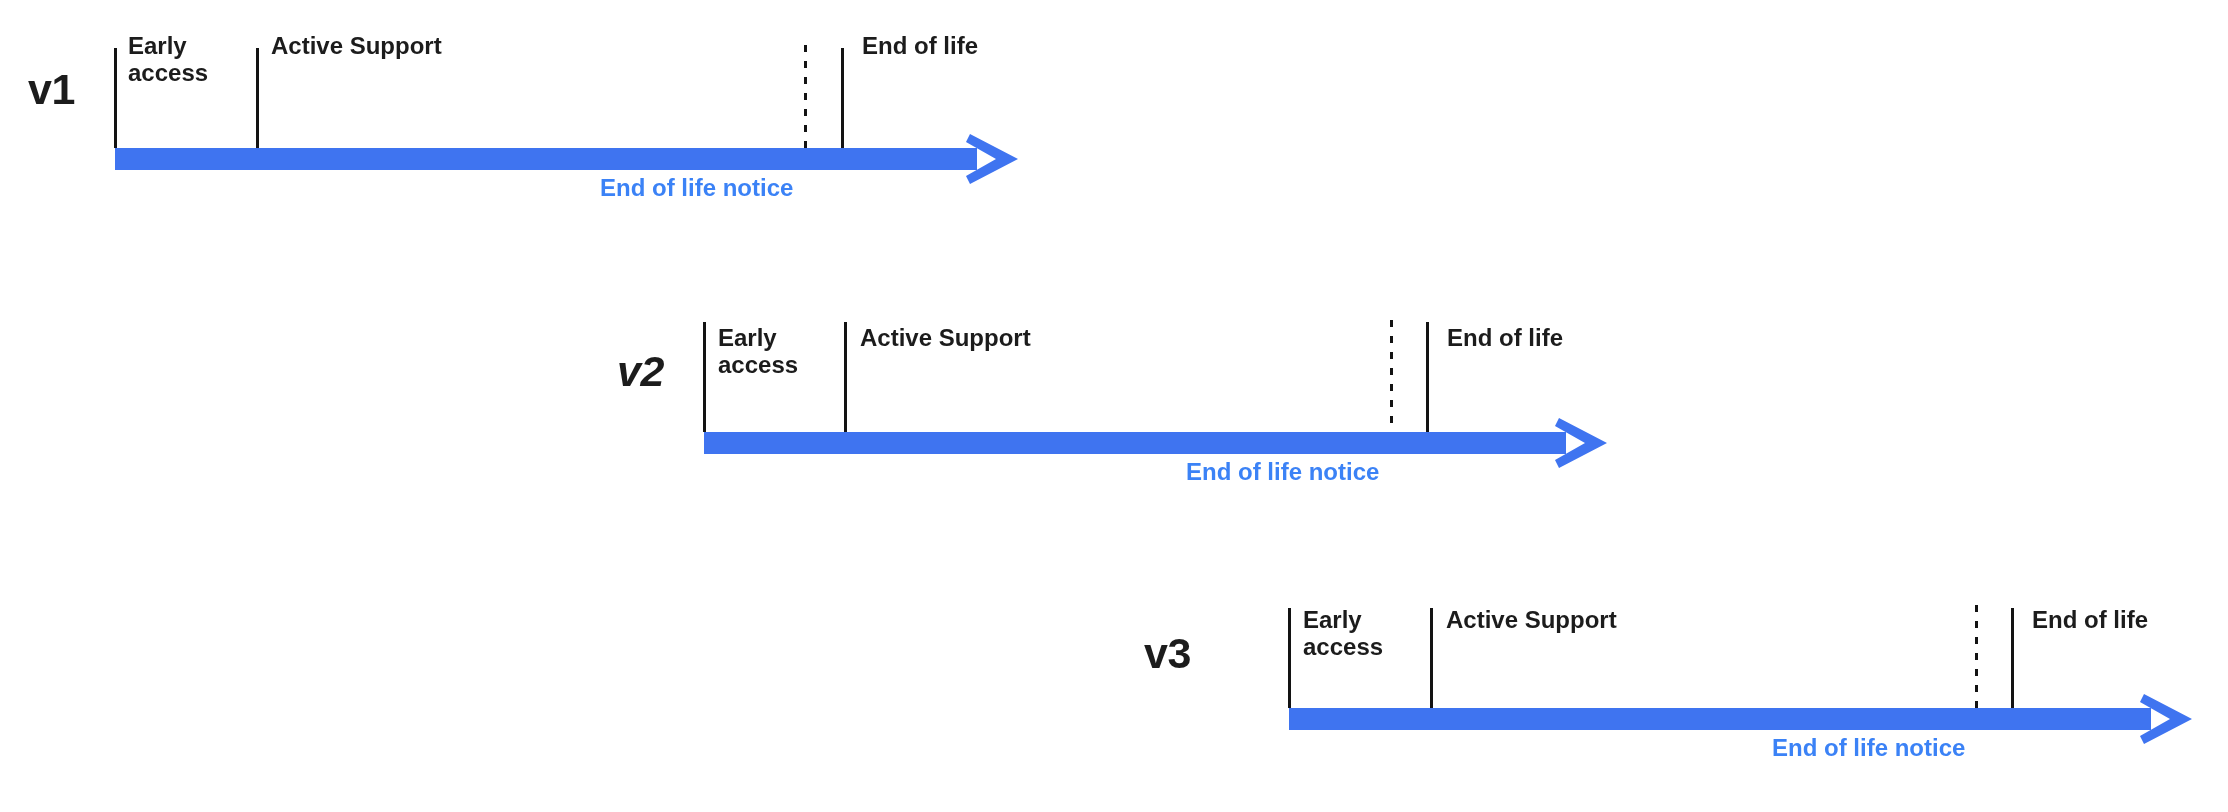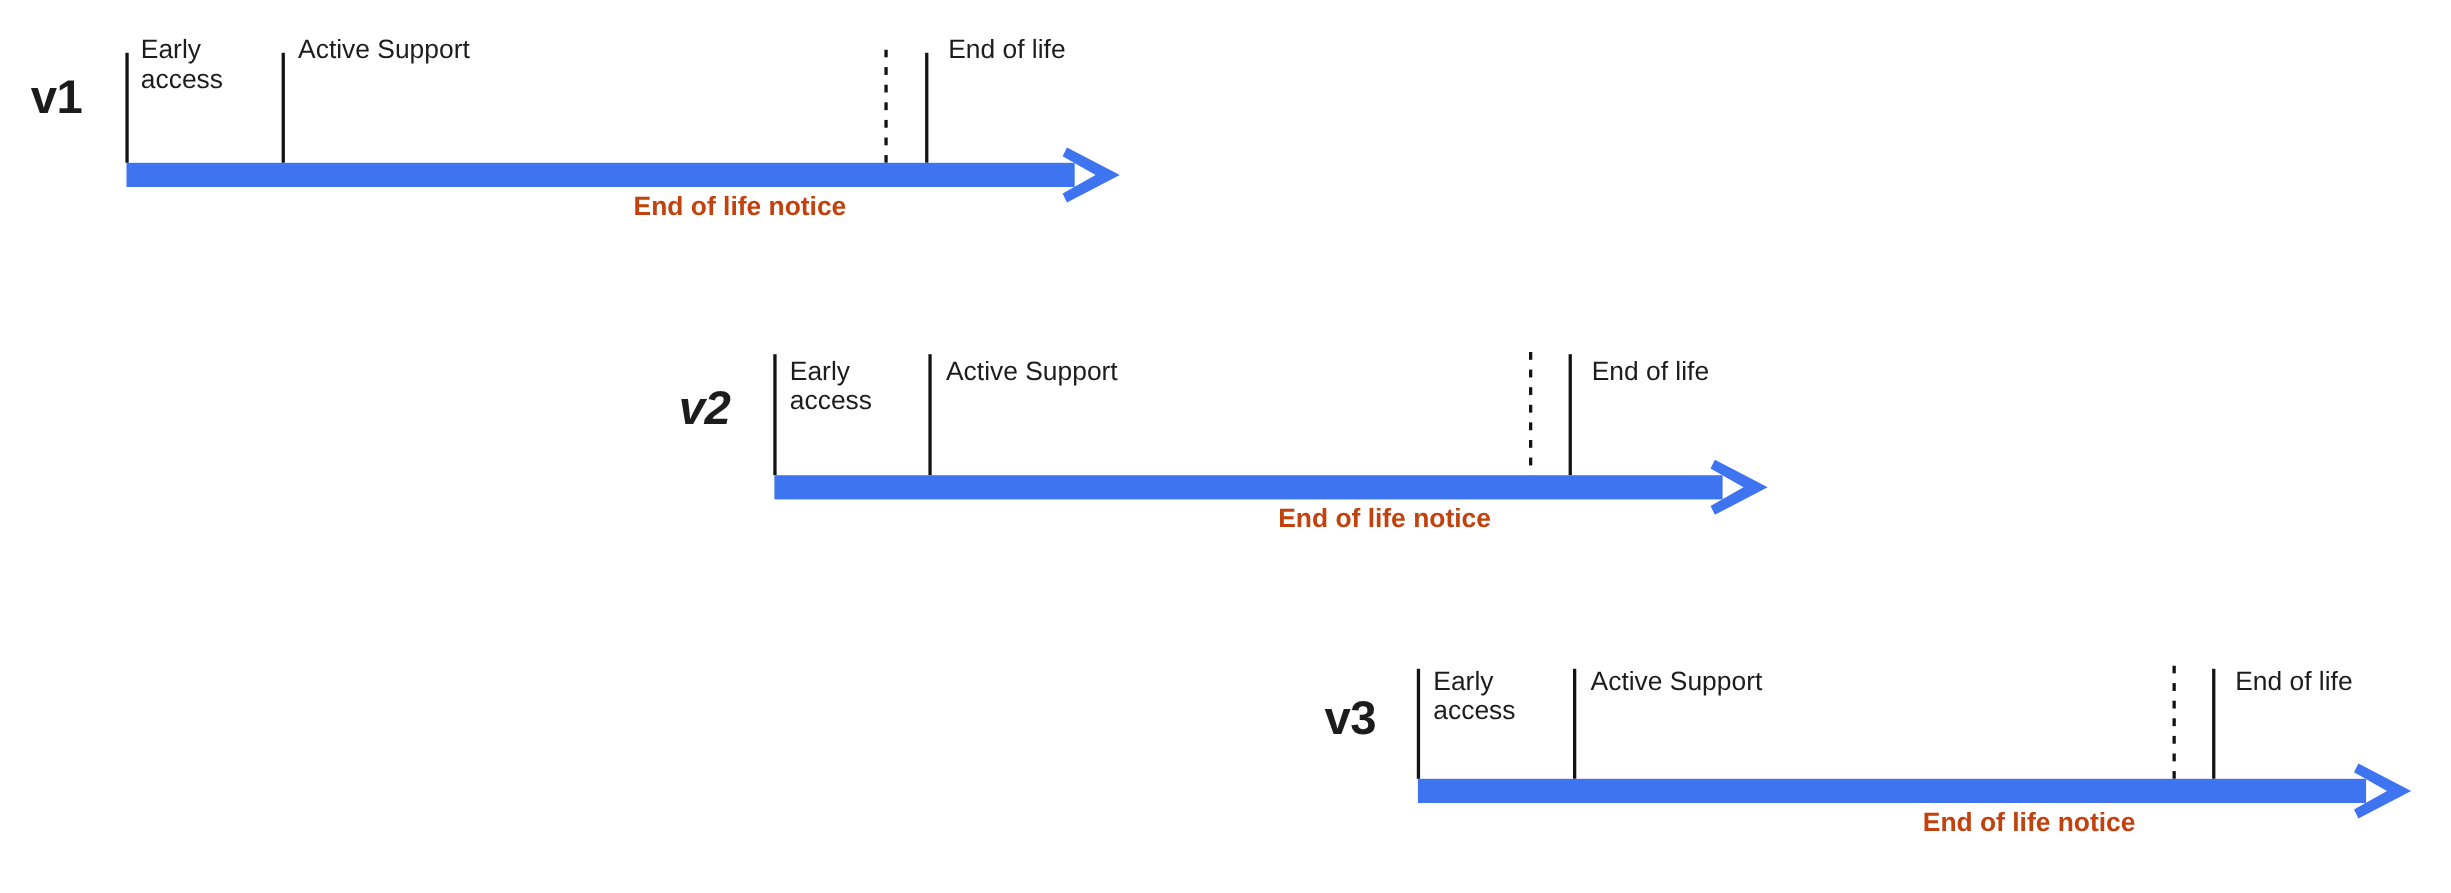--- a/index.html
+++ b/index.html
@@ -61,34 +61,35 @@
       rgba(255,255,255,0) 16px
     );
     background-size: 3px 16px;
     background-repeat: repeat-y;
   }
 
   
   .phase-label {
     position: absolute;
     font-size: 24px;
-    font-weight: normal;
+    font-weight: bold;
     color: #1c1c1c;
     line-height: 1.12;
     white-space: pre-line;
   }
 
   
   .notice-label {
     position: absolute;
     font-size: 24px;
     font-weight: bold;
-    color: #c2410c;
+    color: #3b82f6;
     line-height: 1;
     white-space: nowrap;
+    margin-left: 24px;
   }
 
   
   .arrow-shaft {
     position: absolute;
     height: 22px;
     background: #3f74f0;
   }
   .arrow-head {
     position: absolute;
@@ -151,21 +152,21 @@
 
     <svg class="arrow-head" style="left:1551px; top:414px;" width="60" height="58" viewBox="0 0 60 58">
       <path d="M 8 4 L 4 12 L 34 29 L 4 46 L 8 54 L 56 29 Z" fill="#3f74f0"></path>
     </svg>
 
     <div class="notice-label" style="left:1162px; top:460px;">End of life notice</div>
   </div>
 
   <div class="timeline-row">
 
-    <div class="version-label" style="left:1204px; top:632px;">v3</div>
+    <div class="version-label" style="left:1144px; top:632px;">v3</div>
 
     <div class="tick" style="left:1288px; top:608px; height:100px;"></div>
 
     <div class="phase-label" style="left:1303px; top:607px; width:110px;">Early
 access</div>
 
     <div class="tick" style="left:1430px; top:608px; height:100px;"></div>
 
     <div class="phase-label" style="left:1446px; top:607px;">Active Support</div>
 

